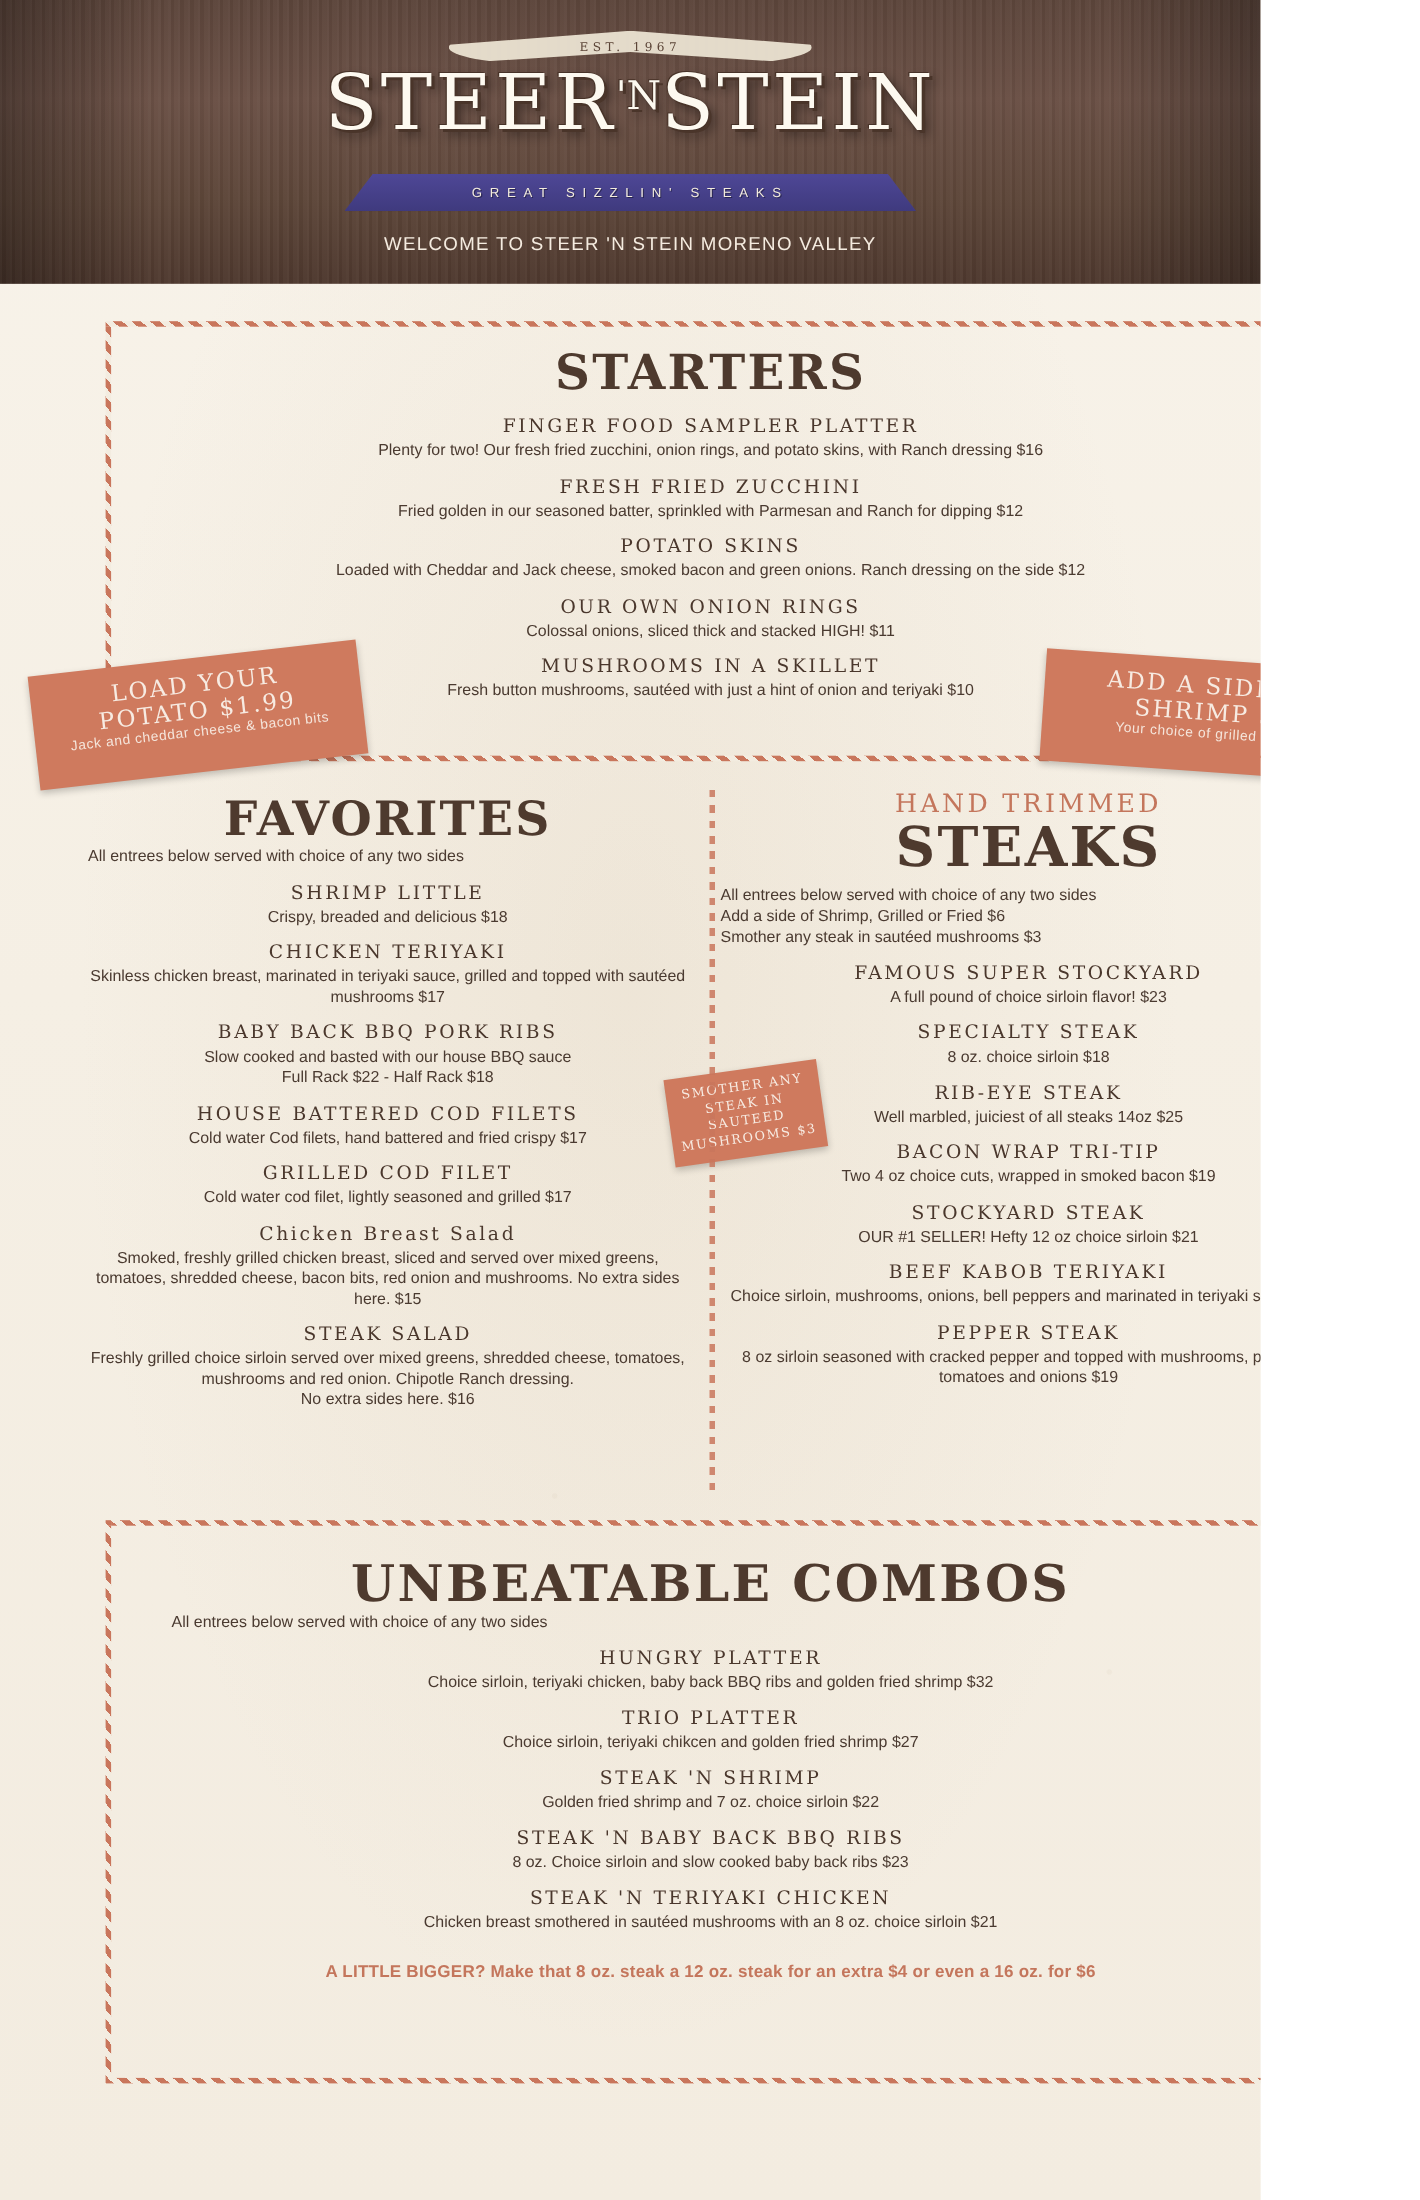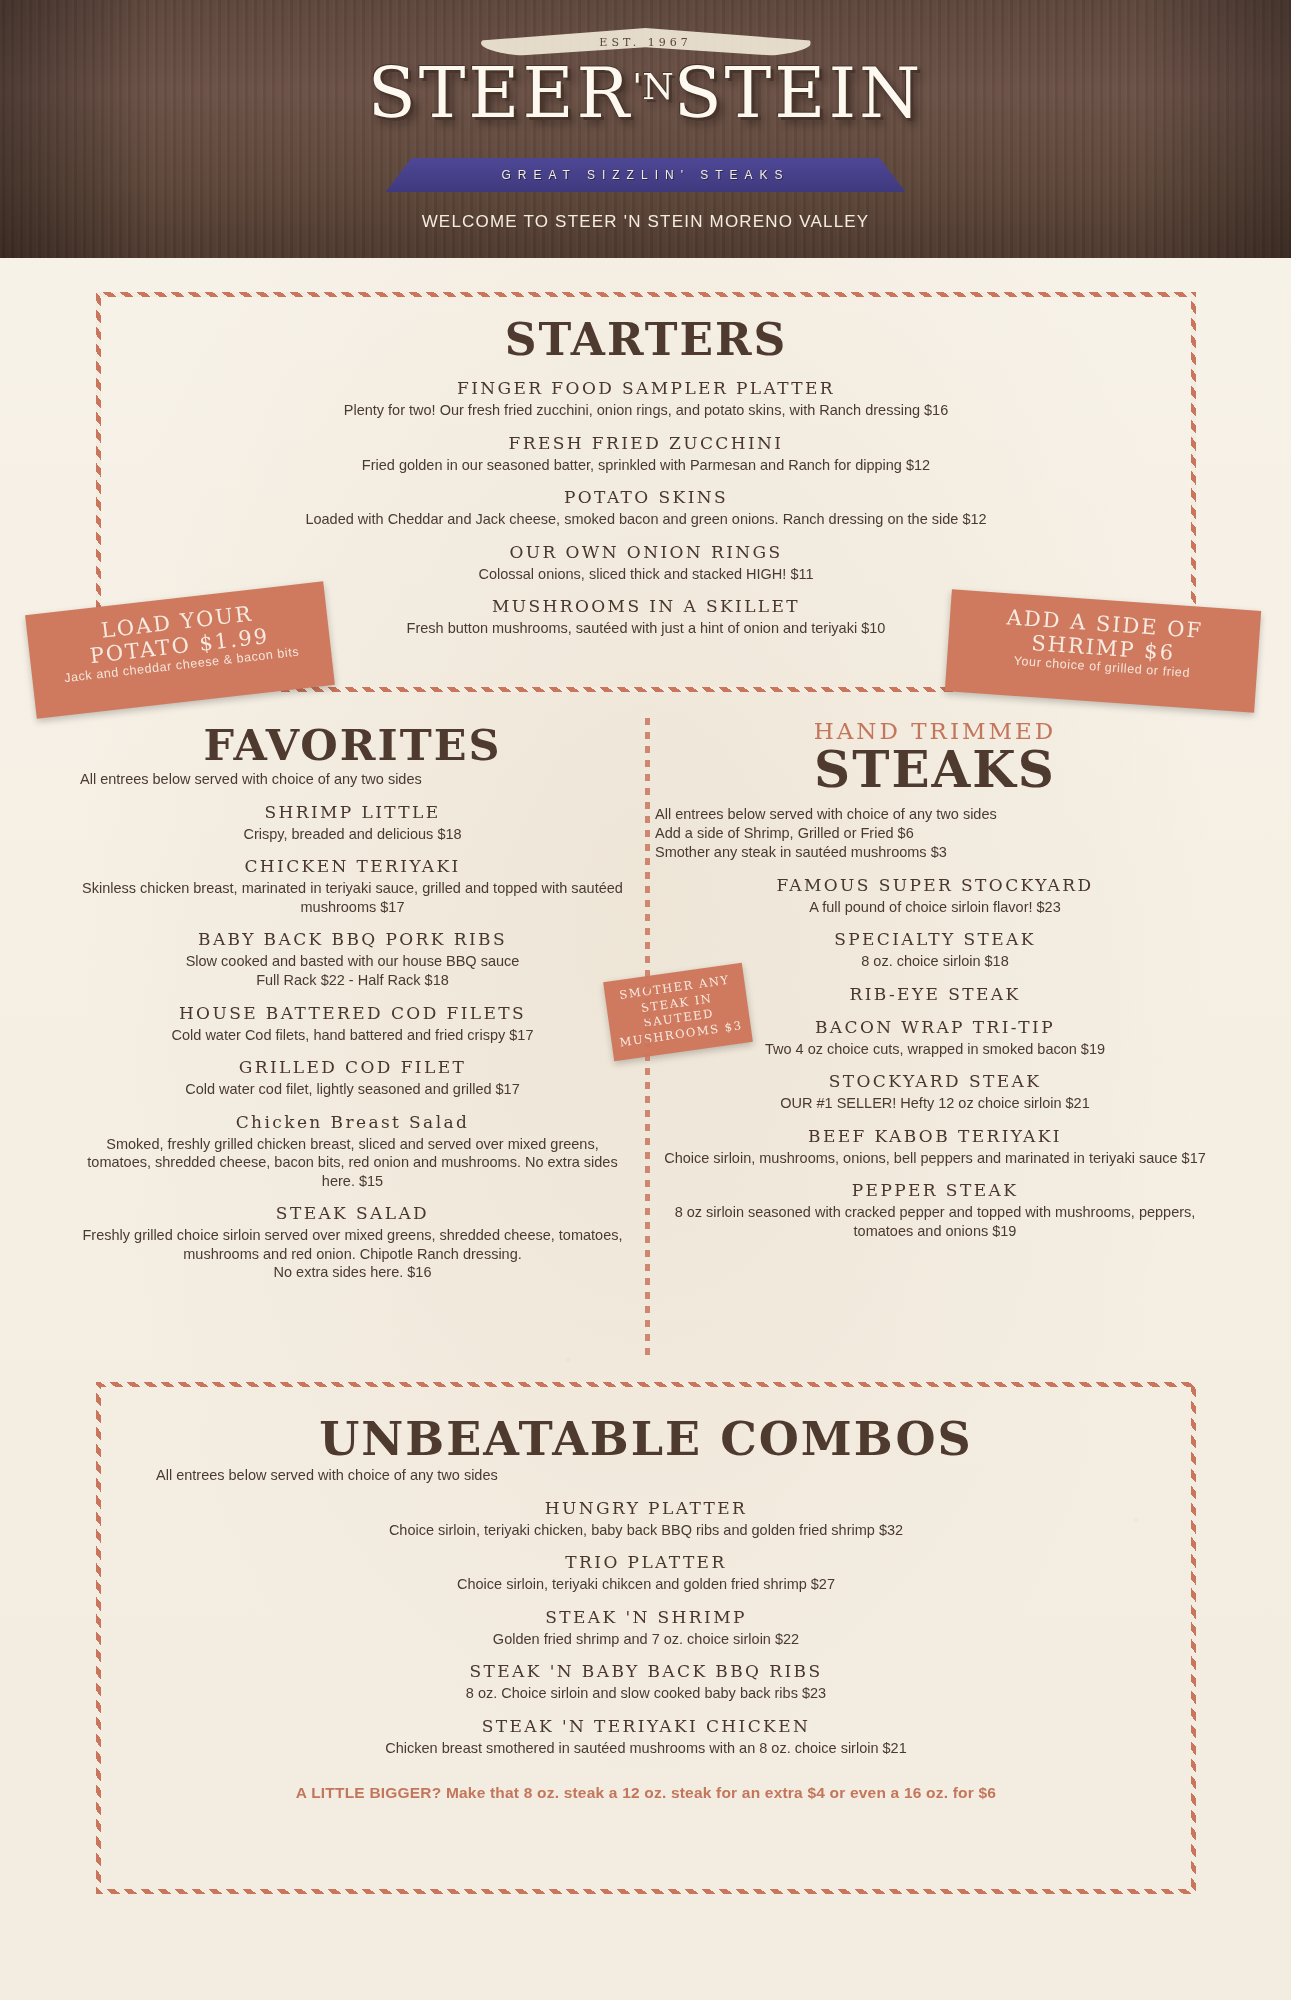--- a/index.html
+++ b/index.html
@@ -9,21 +9,21 @@
   }
   body {
     width: 1291px;
     height: 2000px;
     font-family: "Liberation Sans", sans-serif;
     overflow: hidden;
     position: relative;
   }
   .page {
     position: relative;
-    width: 1291px;
+    width: 1146px;
     height: 2000px;
     background: #f7f2e9;
     overflow: hidden;
   }
   
   .paper-texture {
     position: absolute;
     inset: 0;
     background:
       radial-gradient(circle at 18% 32%, rgba(190,170,140,0.10) 0 2px, transparent 3px),
@@ -362,20 +362,21 @@
       <div>
         <div class="item-name">FAMOUS SUPER STOCKYARD</div>
         <div class="item-desc">A full pound of choice sirloin flavor! $23</div>
       </div>
       <div>
         <div class="item-name">SPECIALTY STEAK</div>
         <div class="item-desc">8 oz. choice sirloin $18</div>
       </div>
       <div>
         <div class="item-name">RIB-EYE STEAK</div>
+        <div class="item-desc">Well marbled, juiciest of all steaks 14oz $25</div>
       </div>
       <div>
         <div class="item-name">BACON WRAP TRI-TIP</div>
         <div class="item-desc">Two 4 oz choice cuts, wrapped in smoked bacon $19</div>
       </div>
       <div>
         <div class="item-name">STOCKYARD STEAK</div>
         <div class="item-desc">OUR #1 SELLER! Hefty 12 oz choice sirloin $21</div>
       </div>
       <div>

